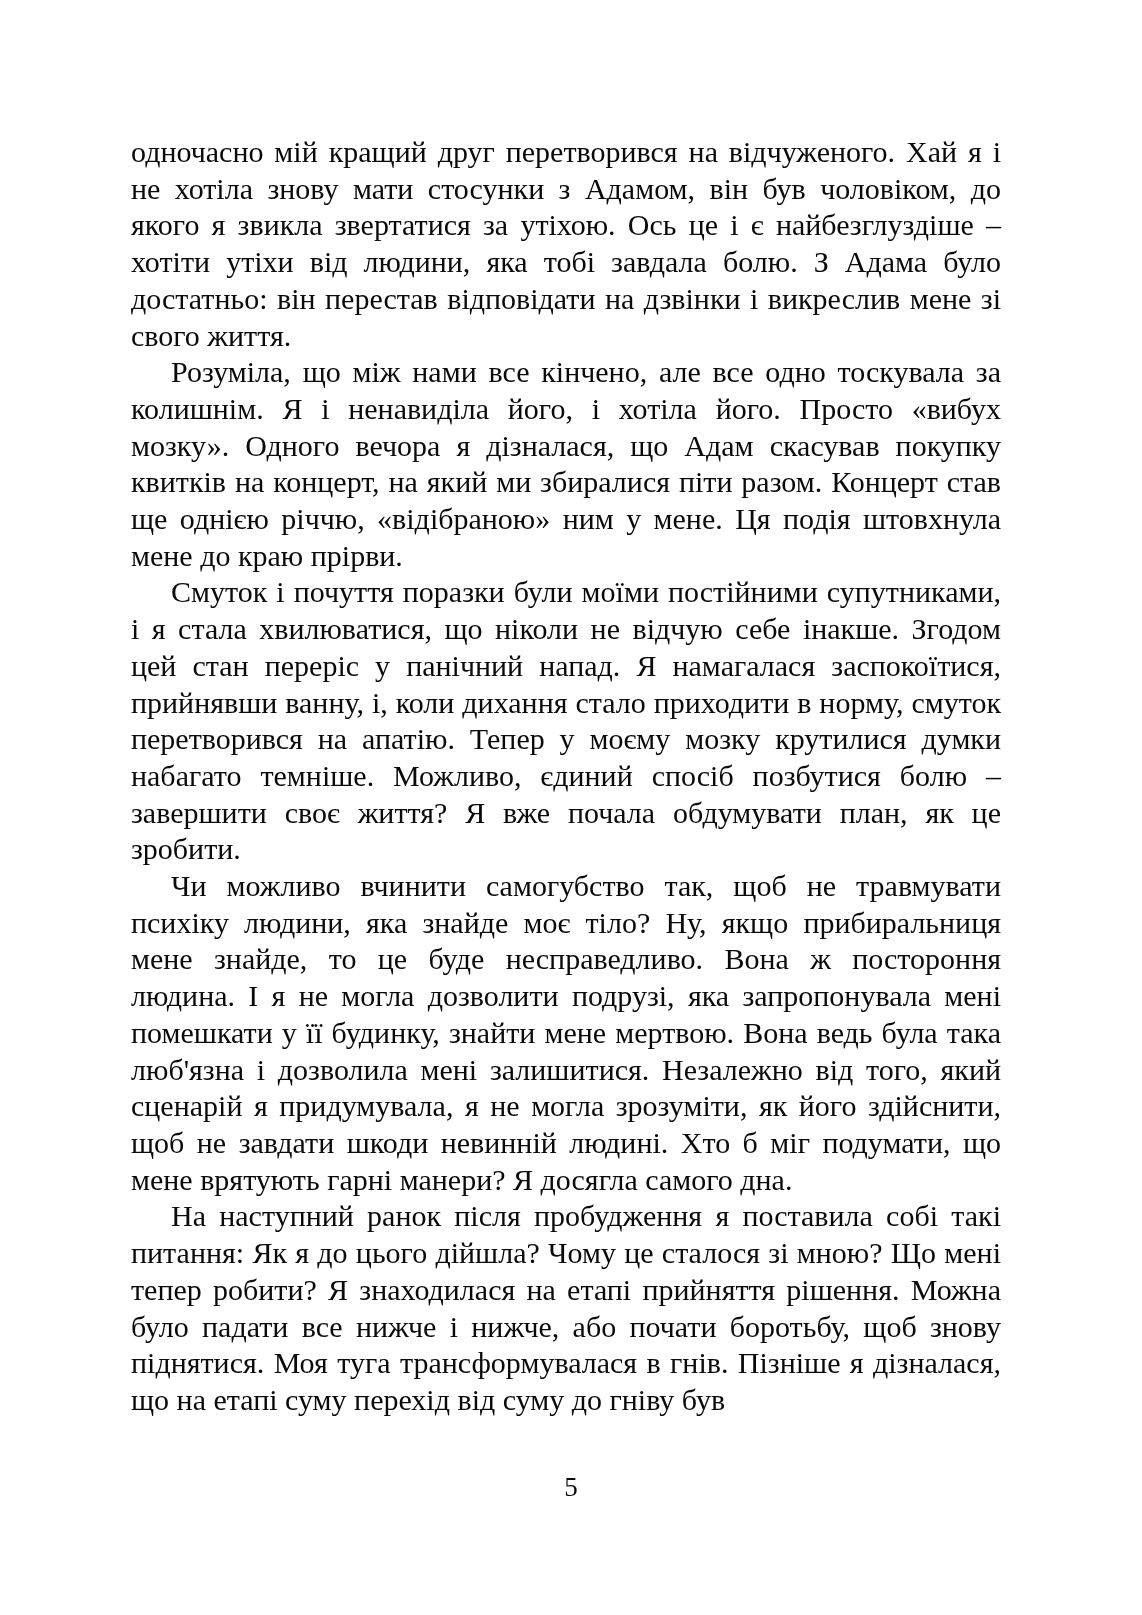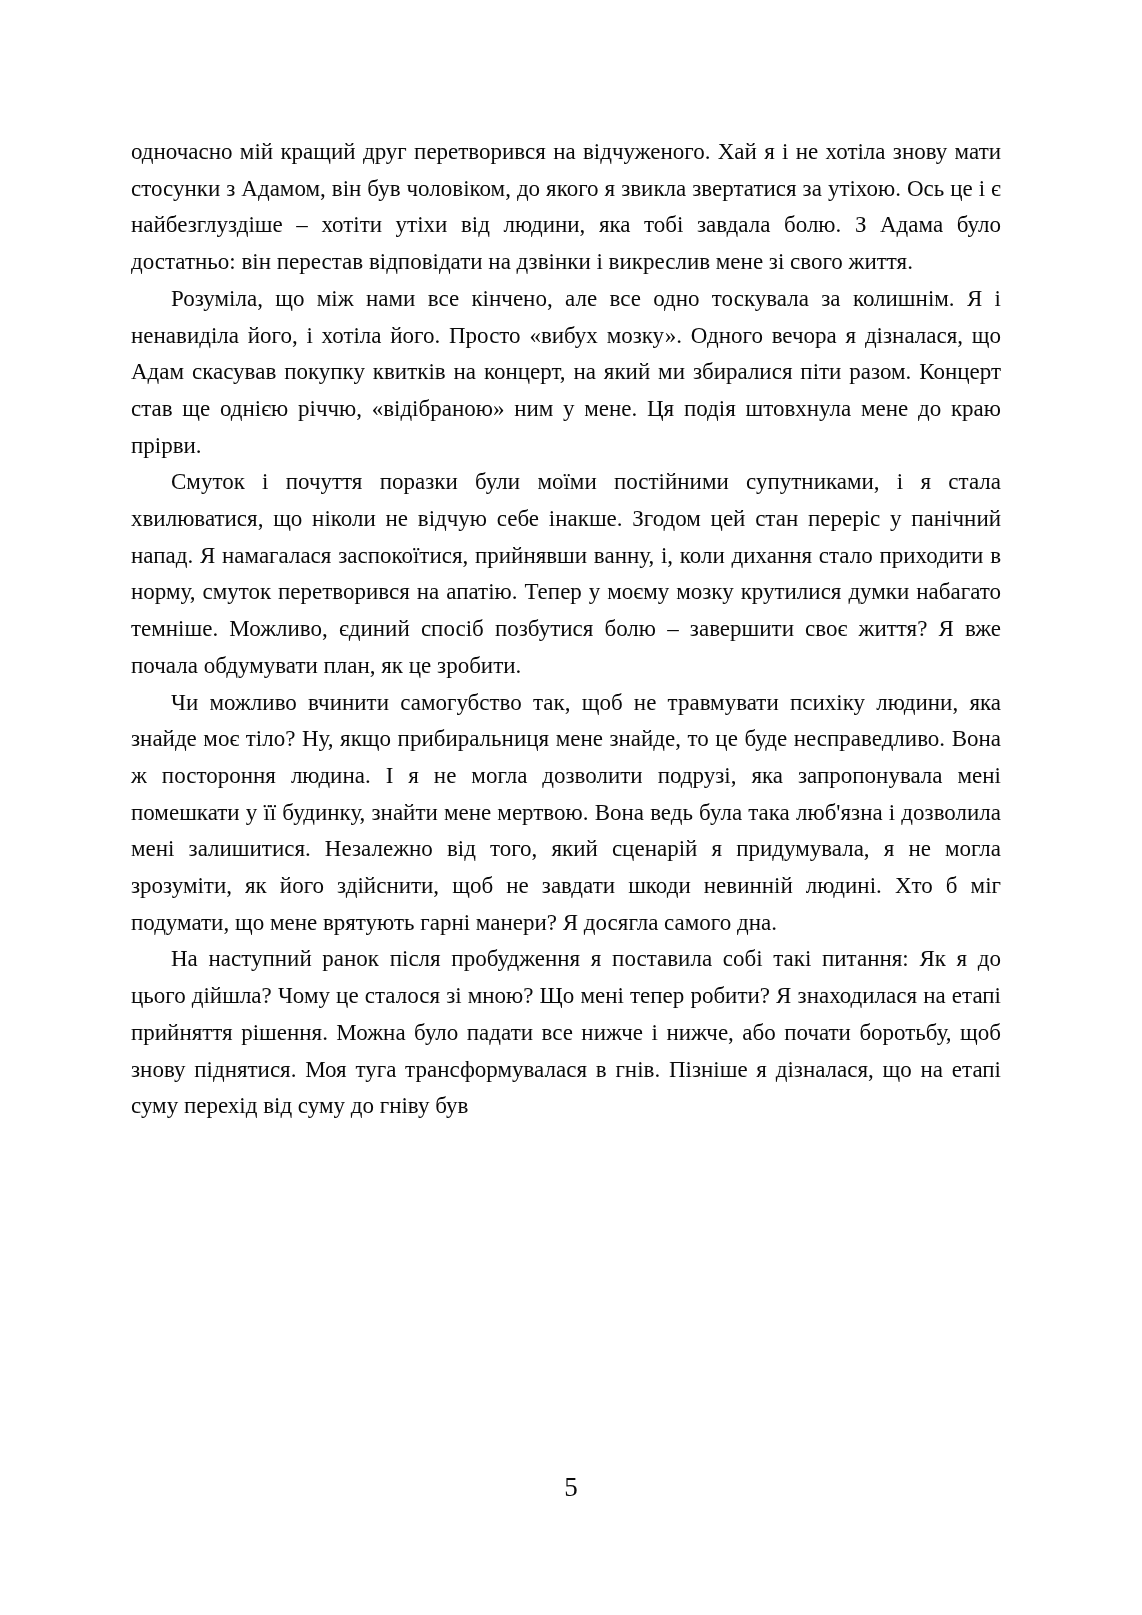--- a/index.html
+++ b/index.html
@@ -19,21 +19,21 @@
   .text-block {
     position: absolute;
     left: 131px;
     top: 134px;
     width: 870px;
   }
   .para {
     margin: 0;
     text-indent: 40px;
     text-align: justify;
-    font-size: 23px;
+    font-size: 30px;
     line-height: 36.7px;
     color: #0a0a0a;
     -webkit-font-smoothing: antialiased;
     hyphens: none;
   }
   .para.first {
     text-indent: 0;
   }
   
   .page-number {

